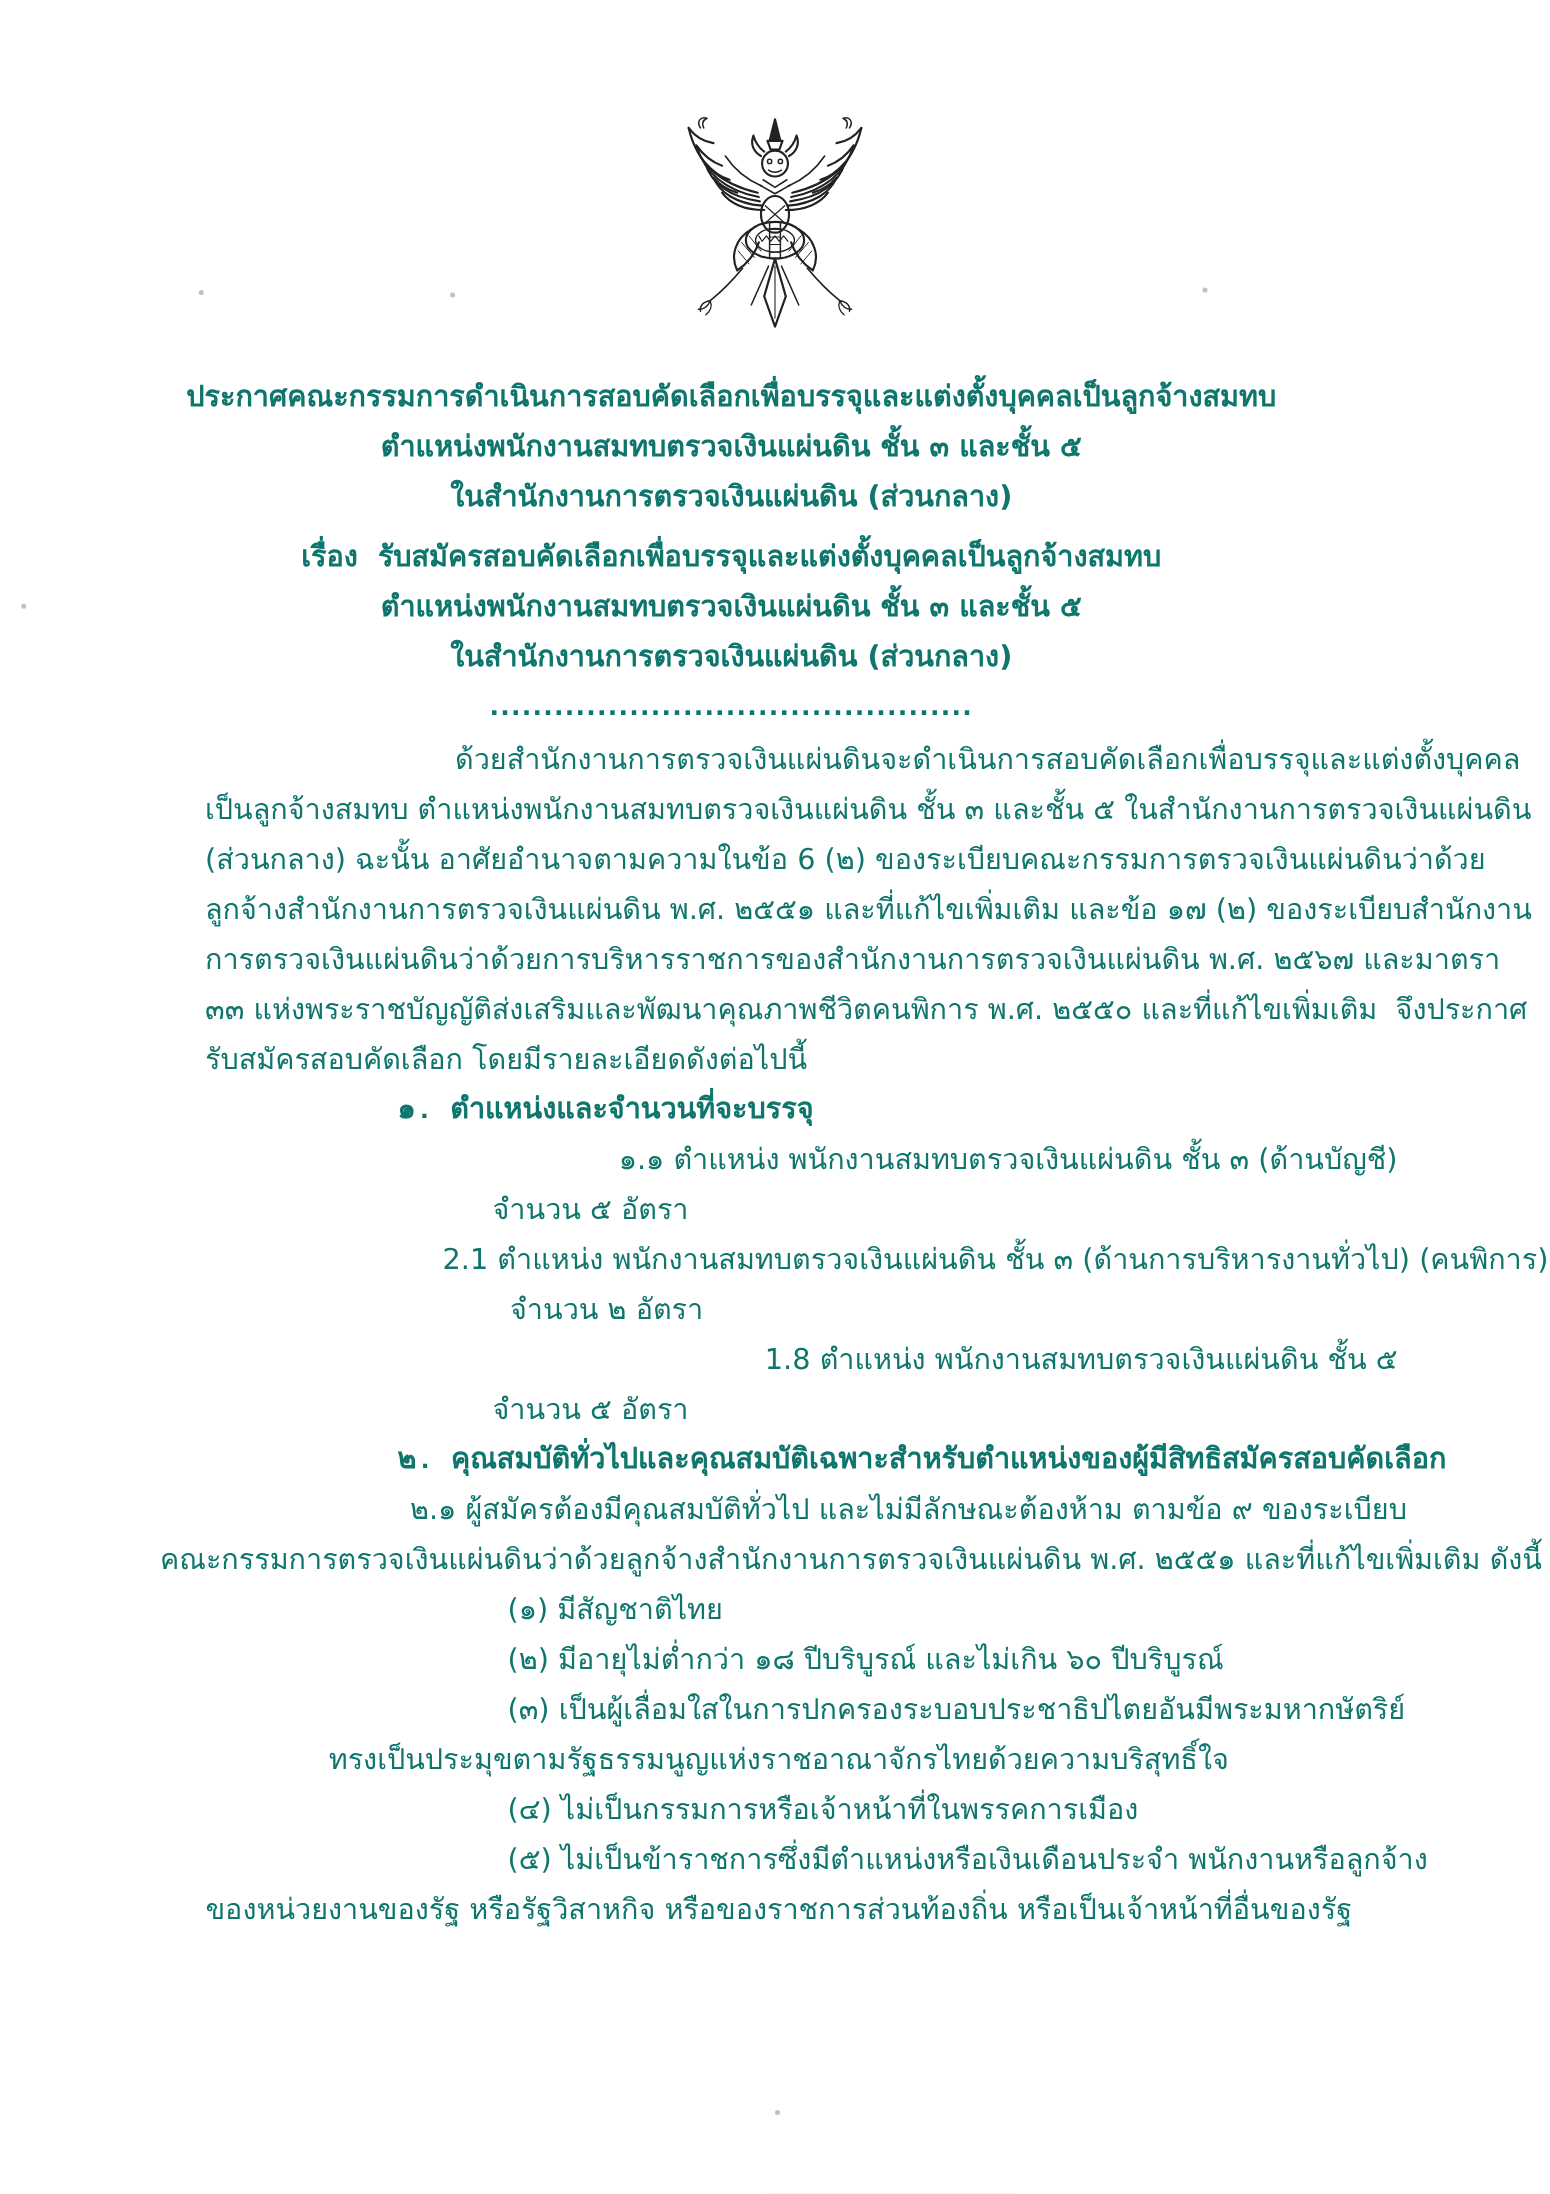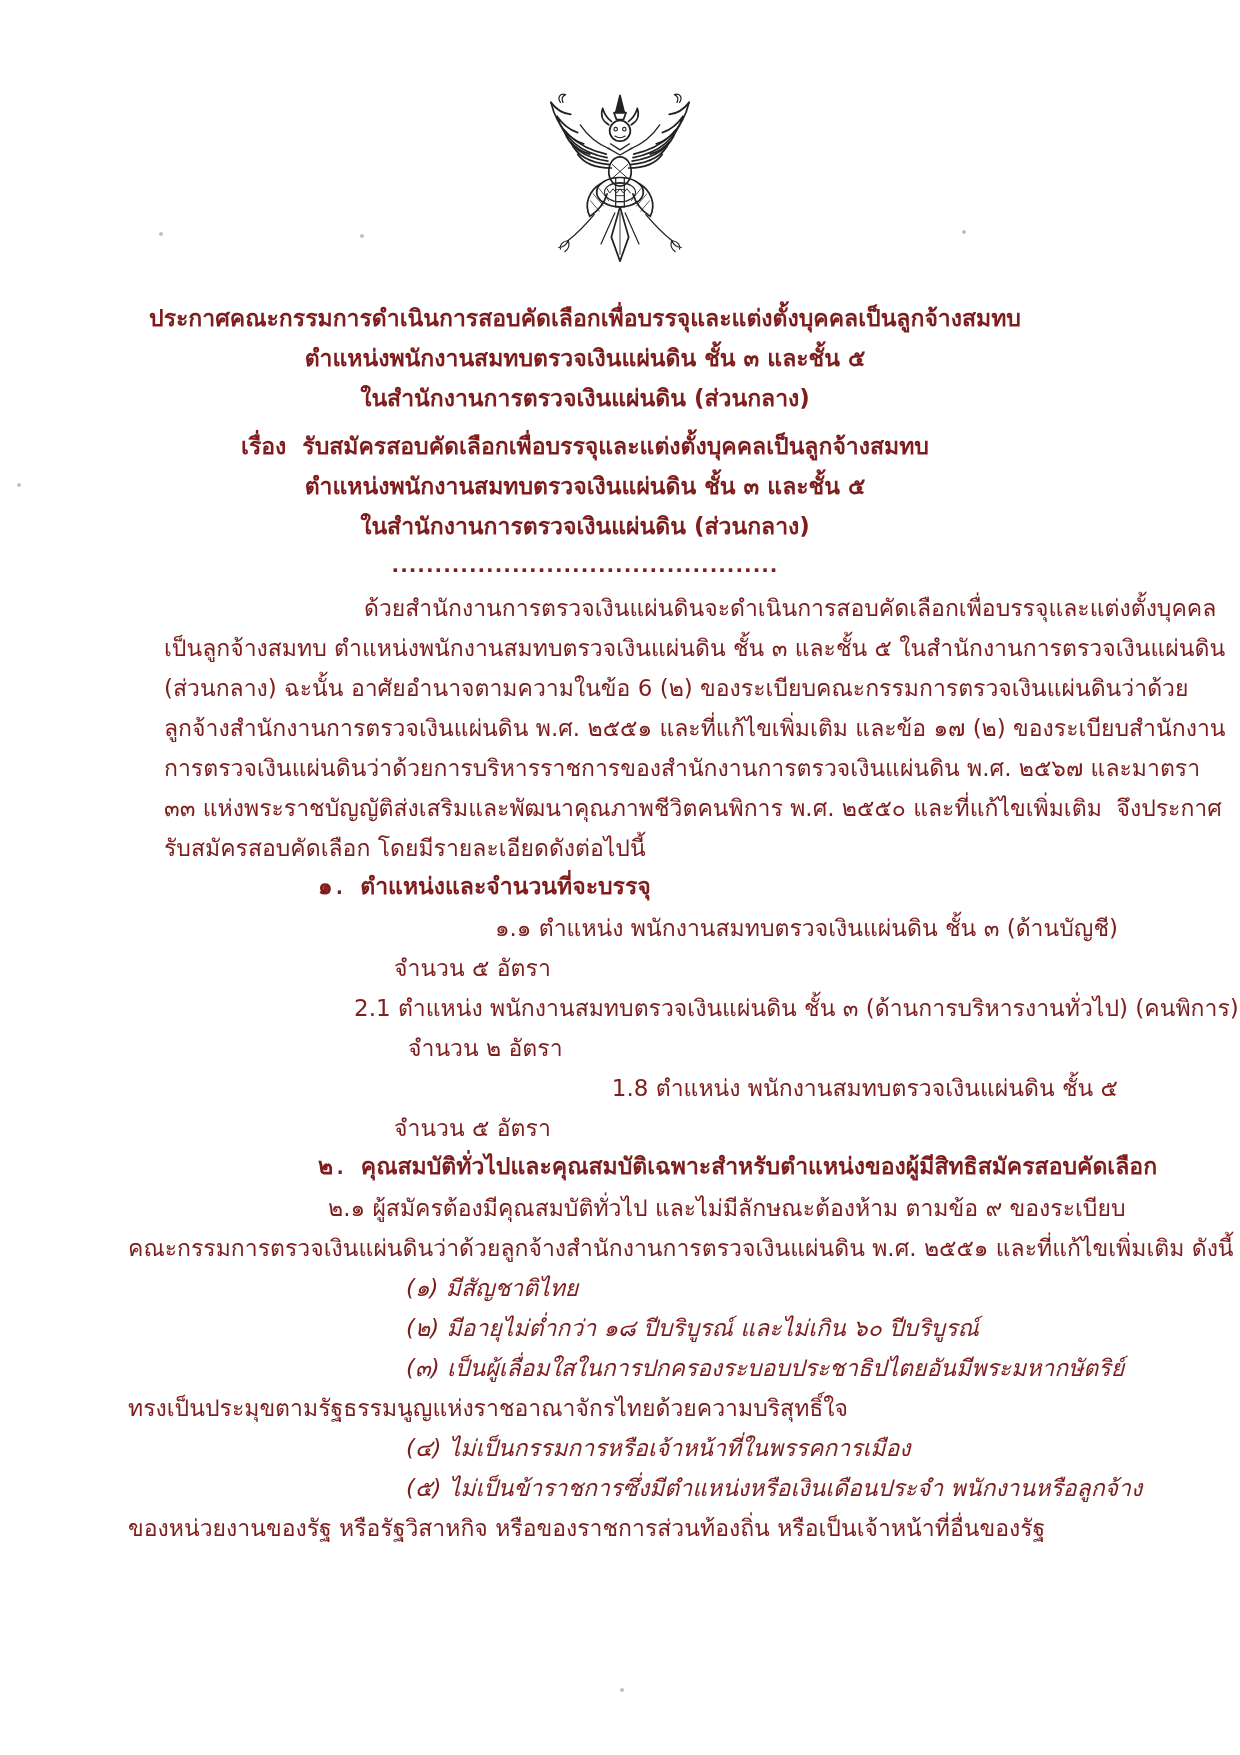--- a/index.html
+++ b/index.html
@@ -3,21 +3,21 @@
 <meta charset="utf-8">
 <style>
   html,body{margin:0;padding:0;background:#e8e8e8;}
   .page{
     position:relative;
     width:1240px;height:1755px;
     margin:0 auto;
     background:#ffffff;
     overflow:hidden;
     font-family:"DejaVu Sans","Liberation Sans",sans-serif;
-    color:#7f1d1d;
+    color:#0f766e;
   }
   .emblem{
     position:absolute;
     top:92px;left:50%;
     transform:translateX(-50%);
     width:190px;height:190px;
   }
   .content{
     position:absolute;
     top:298px;left:128px;
@@ -42,22 +42,22 @@
     letter-spacing:1px;
     line-height:34px;height:34px;
     white-space:pre;
     text-align:center;
   }
   .intro{margin-top:6px;margin-left:36px;}
   .indent-p{padding-left:200px;}
   .sec-head{padding-left:190px;font-family:Liberation Mono, monospace;}
   .item-title{padding-left:226px;text-align:right;}
   .item-count{padding-left:266px;}
-  .sub-first{padding-left:278px;font-style:italic;}
-  .sub-cont{padding-left:0;}
+  .sub-first{padding-left:278px;}
+  .sub-cont{padding-left:0;text-align:center;}
   .speck{
     position:absolute;
     background:#8d8d8d;
     border-radius:50%;
     width:4px;height:4px;
     opacity:.55;
   }
 </style>
 </head>
 <body>

